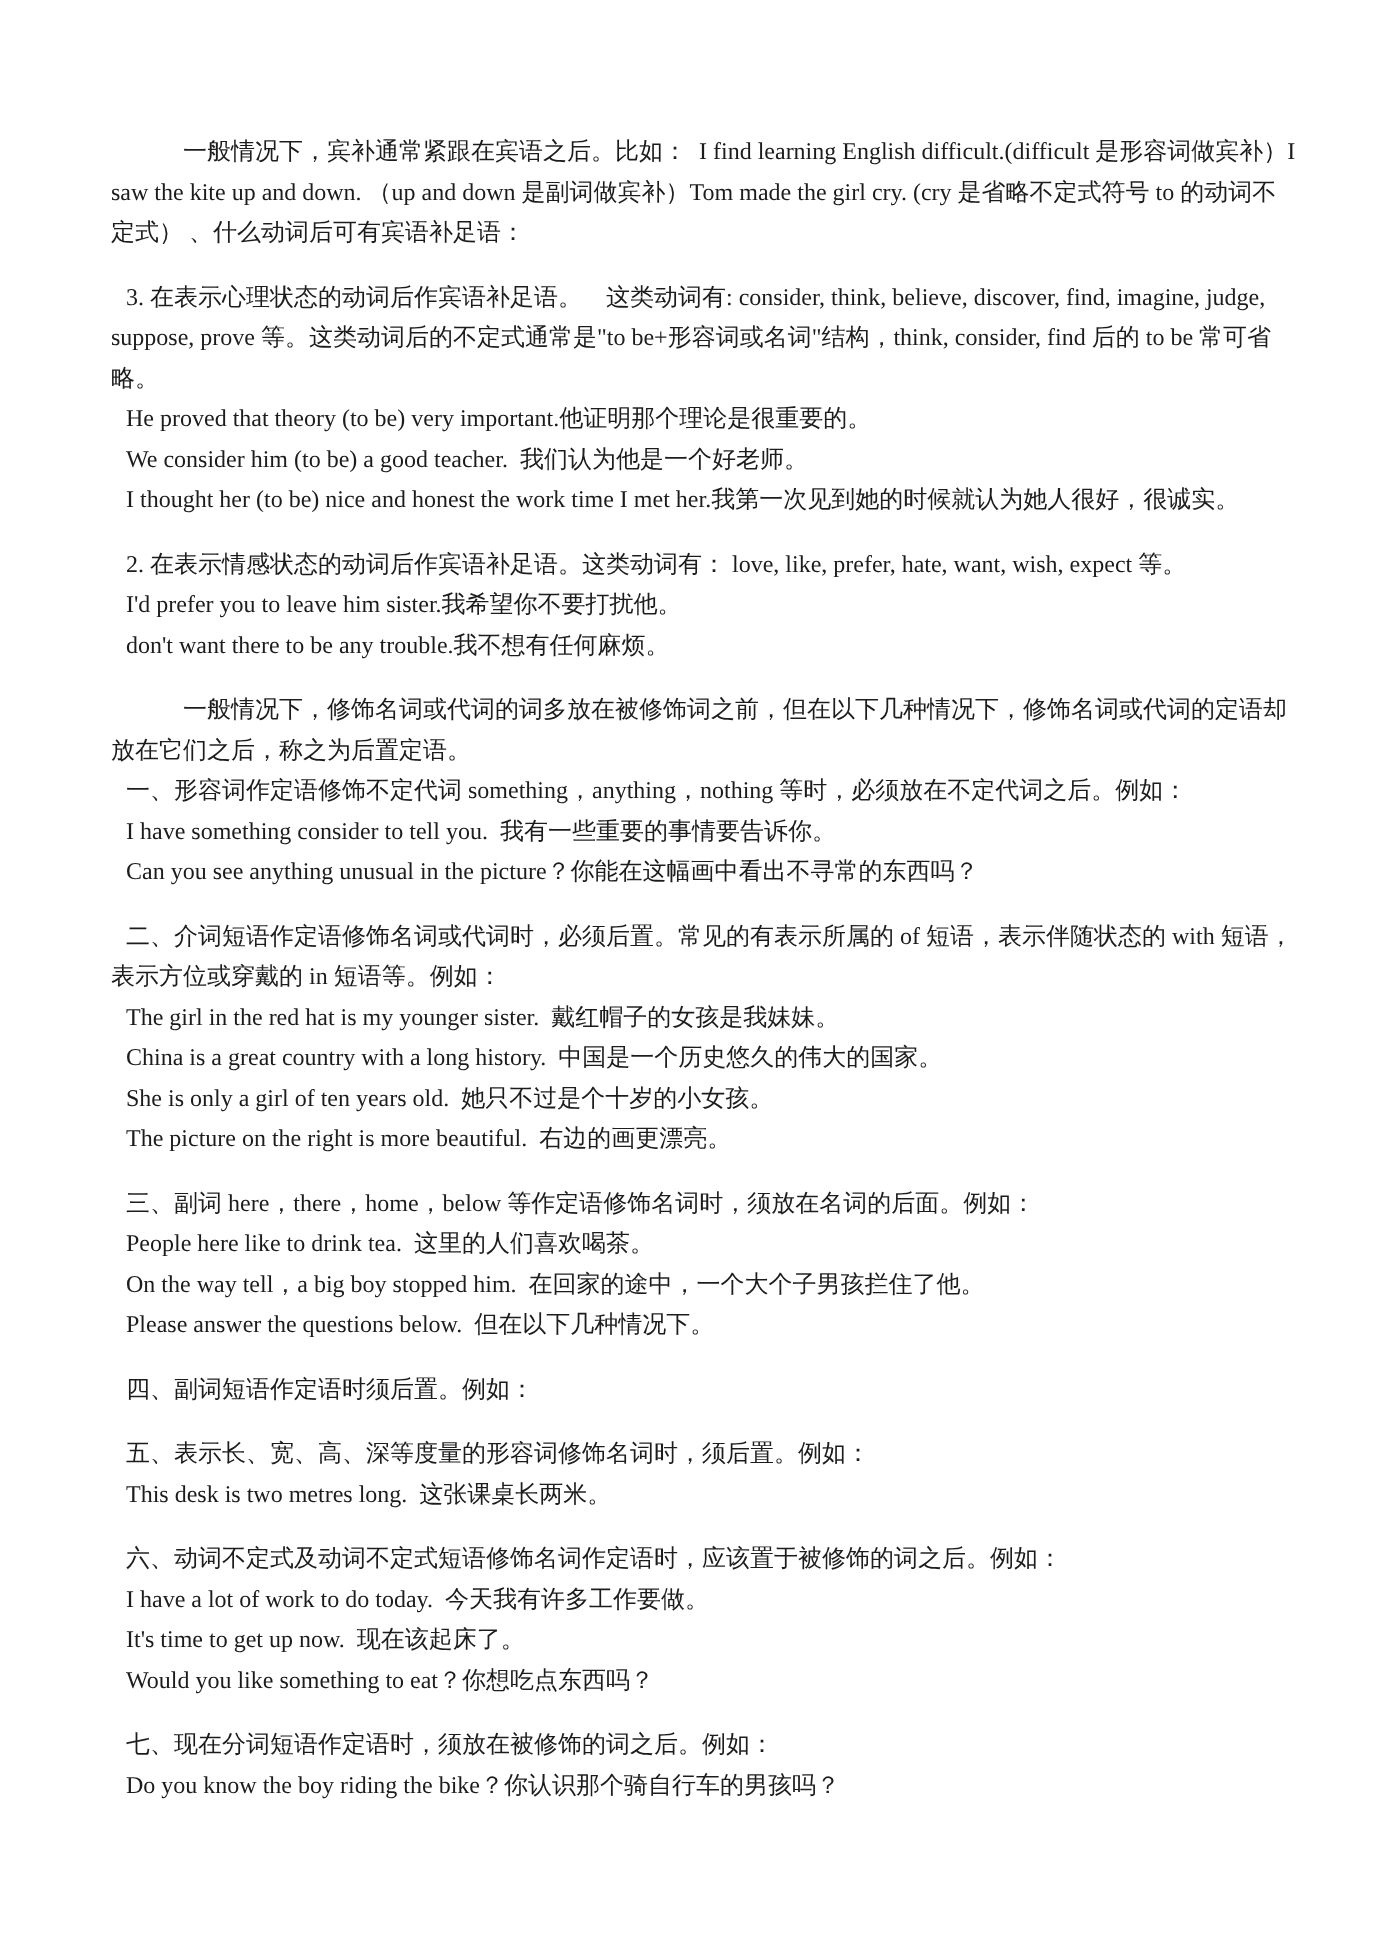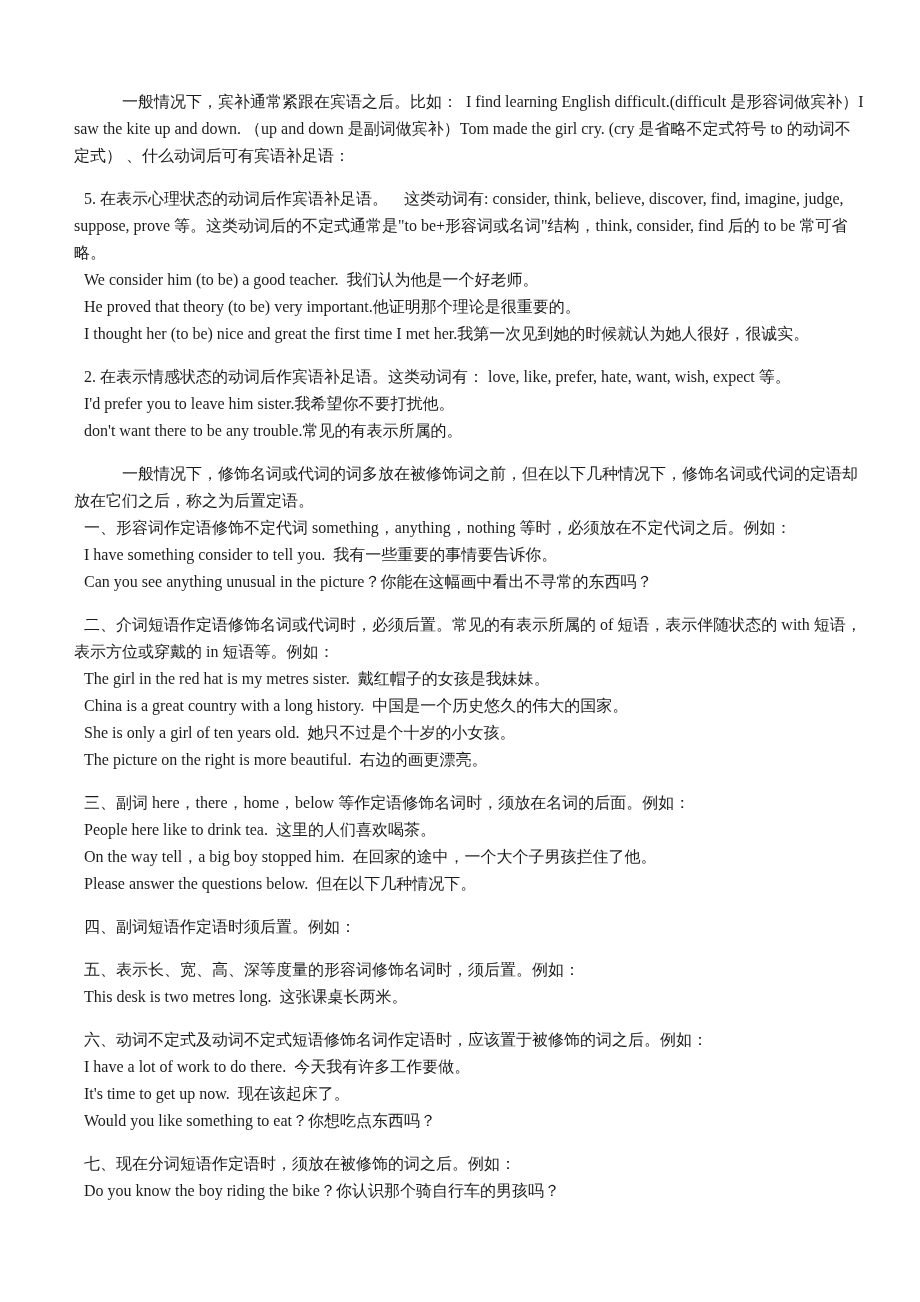--- a/index.html
+++ b/index.html
@@ -30,42 +30,42 @@
   .block.body    { text-indent: 48px; }
   .block.heading { text-indent: 10px; }
   .block.example { text-indent: 10px; }
   .block.gap     { margin-top: 16px; }
 </style>
 </head>
 <body>
 
 <div class="page">
     <div class="block body">一般情况下，宾补通常紧跟在宾语之后。比如：  I find learning English difficult.(difficult 是形容词做宾补）I saw the kite up and down. （up and down 是副词做宾补）Tom made the girl cry. (cry 是省略不定式符号 to 的动词不定式） 、什么动词后可有宾语补足语：</div>
-    <div class="block heading gap">5. 在表示心理状态的动词后作宾语补足语。    这类动词有: consider, think, believe, discover, find, imagine, judge, suppose, prove 等。这类动词后的不定式通常是"to be+形容词或名词"结构，think, consider, find 后的 to be 常可省略。</div>
+    <div class="block heading gap">3. 在表示心理状态的动词后作宾语补足语。    这类动词有: consider, think, believe, discover, find, imagine, judge, suppose, prove 等。这类动词后的不定式通常是"to be+形容词或名词"结构，think, consider, find 后的 to be 常可省略。</div>
+    <div class="block example">He proved that theory (to be) very important.他证明那个理论是很重要的。</div>
     <div class="block example">We consider him (to be) a good teacher.  我们认为他是一个好老师。</div>
-    <div class="block example">He proved that theory (to be) very important.他证明那个理论是很重要的。</div>
-    <div class="block example">I thought her (to be) nice and great the first time I met her.我第一次见到她的时候就认为她人很好，很诚实。</div>
+    <div class="block example">I thought her (to be) nice and honest the work time I met her.我第一次见到她的时候就认为她人很好，很诚实。</div>
     <div class="block heading gap">2. 在表示情感状态的动词后作宾语补足语。这类动词有： love, like, prefer, hate, want, wish, expect 等。</div>
     <div class="block example">I'd prefer you to leave him sister.我希望你不要打扰他。</div>
-    <div class="block example">don't want there to be any trouble.常见的有表示所属的。</div>
+    <div class="block example">don't want there to be any trouble.我不想有任何麻烦。</div>
     <div class="block body gap">一般情况下，修饰名词或代词的词多放在被修饰词之前，但在以下几种情况下，修饰名词或代词的定语却放在它们之后，称之为后置定语。</div>
     <div class="block heading">一、形容词作定语修饰不定代词 something，anything，nothing 等时，必须放在不定代词之后。例如：</div>
     <div class="block example">I have something consider to tell you.  我有一些重要的事情要告诉你。</div>
     <div class="block example">Can you see anything unusual in the picture？你能在这幅画中看出不寻常的东西吗？</div>
     <div class="block heading gap">二、介词短语作定语修饰名词或代词时，必须后置。常见的有表示所属的 of 短语，表示伴随状态的 with 短语，表示方位或穿戴的 in 短语等。例如：</div>
-    <div class="block example">The girl in the red hat is my metres sister.  戴红帽子的女孩是我妹妹。</div>
+    <div class="block example">The girl in the red hat is my younger sister.  戴红帽子的女孩是我妹妹。</div>
     <div class="block example">China is a great country with a long history.  中国是一个历史悠久的伟大的国家。</div>
     <div class="block example">She is only a girl of ten years old.  她只不过是个十岁的小女孩。</div>
     <div class="block example">The picture on the right is more beautiful.  右边的画更漂亮。</div>
     <div class="block heading gap">三、副词 here，there，home，below 等作定语修饰名词时，须放在名词的后面。例如：</div>
     <div class="block example">People here like to drink tea.  这里的人们喜欢喝茶。</div>
     <div class="block example">On the way tell，a big boy stopped him.  在回家的途中，一个大个子男孩拦住了他。</div>
     <div class="block example">Please answer the questions below.  但在以下几种情况下。</div>
     <div class="block heading gap">四、副词短语作定语时须后置。例如：</div>
     <div class="block heading gap">五、表示长、宽、高、深等度量的形容词修饰名词时，须后置。例如：</div>
     <div class="block example">This desk is two metres long.  这张课桌长两米。</div>
     <div class="block heading gap">六、动词不定式及动词不定式短语修饰名词作定语时，应该置于被修饰的词之后。例如：</div>
-    <div class="block example">I have a lot of work to do there.  今天我有许多工作要做。</div>
+    <div class="block example">I have a lot of work to do today.  今天我有许多工作要做。</div>
     <div class="block example">It's time to get up now.  现在该起床了。</div>
     <div class="block example">Would you like something to eat？你想吃点东西吗？</div>
     <div class="block heading gap">七、现在分词短语作定语时，须放在被修饰的词之后。例如：</div>
     <div class="block example">Do you know the boy riding the bike？你认识那个骑自行车的男孩吗？</div>
   </div>
 
 </body></html>

